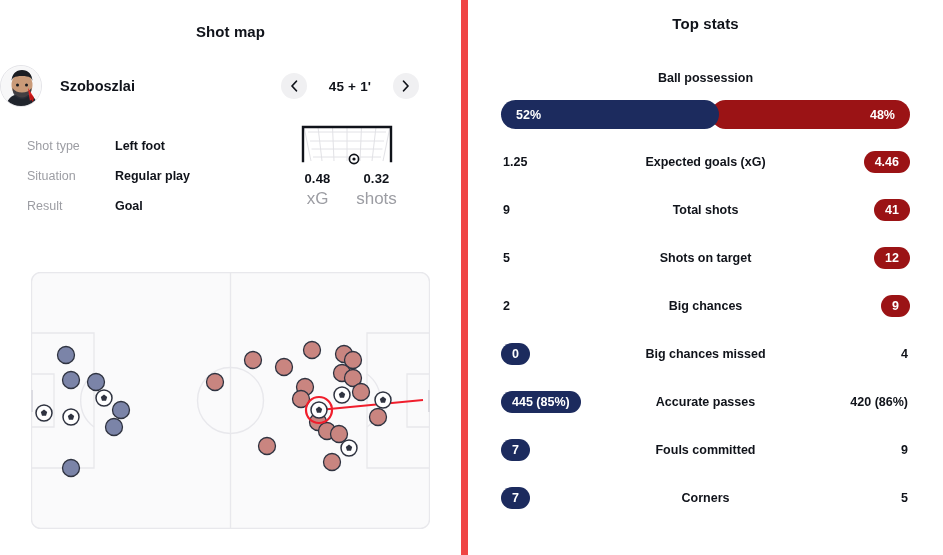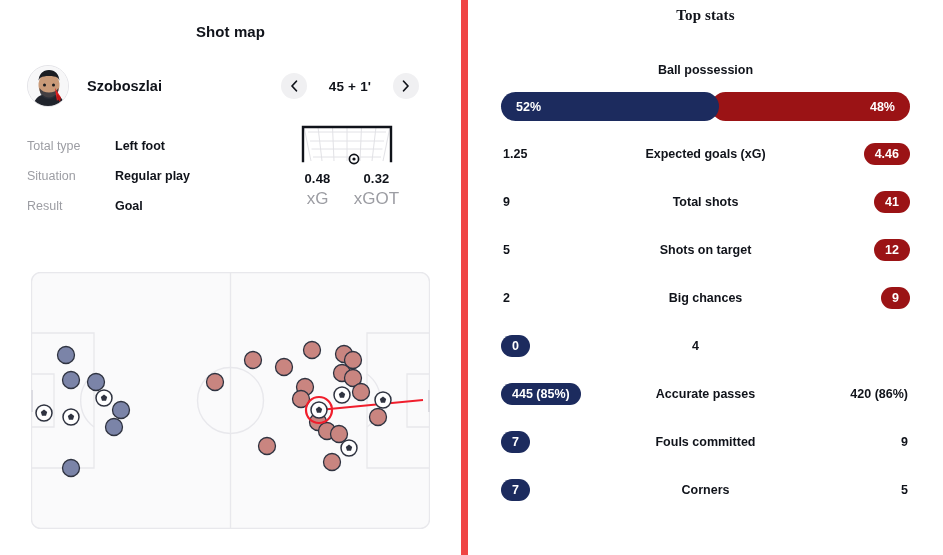--- a/index.html
+++ b/index.html
@@ -24,27 +24,26 @@
     flex: 0 0 475px;
   }
   .panel-title {
     text-align: center;
     font-size: 15px;
     font-weight: bold;
     color: #10131a;
     letter-spacing: 0.1px;
   }
   .shotmap-title { margin-top: 23px; }
-  .topstats-title { margin-top: 7px; font-family: Liberation Serif, serif; }
+  .topstats-title { margin-top: 15px; }
 
   
   .player-row {
     display: flex; align-items: center;
     margin-top: 23px;
-    padding-left: 27px;
     height: 46px;
     position: relative;
   }
   .avatar {
     width: 42px; height: 42px; border-radius: 50%;
     border: 1px solid #e4e4e8;
     overflow: hidden; position: relative;
     background: #fbfbfc;
     flex: 0 0 42px;
   }
@@ -244,21 +243,21 @@
         <button class="nav-btn">
           <svg width="8" height="12" viewBox="0 0 8 12">
             <path d="M1.6 1.2 L6 6 L1.6 10.8" fill="none" stroke="#10131a" stroke-width="1.7" stroke-linecap="round" stroke-linejoin="round"></path>
           </svg>
         </button>
       </div>
     </div>
 
     <div class="details">
       <div class="detail-row">
-        <div class="detail-key">Total type</div>
+        <div class="detail-key">Shot type</div>
         <div class="detail-val">Left foot</div>
       </div>
       <div class="detail-row">
         <div class="detail-key">Situation</div>
         <div class="detail-val">Regular play</div>
       </div>
       <div class="detail-row">
         <div class="detail-key">Result</div>
         <div class="detail-val">Goal</div>
       </div>
@@ -286,21 +285,21 @@
             </g>
           </svg>
         </div>
         <div class="xg-values">
           <div class="xg-col">
             <div class="xg-num">0.48</div>
             <div class="xg-lab">xG</div>
           </div>
           <div class="xg-col">
             <div class="xg-num">0.32</div>
-            <div class="xg-lab">xGOT</div>
+            <div class="xg-lab">shots</div>
           </div>
         </div>
       </div>
     </div>
 
     <div class="pitch-wrap">
       <svg width="399" height="257" viewBox="0 0 399 257">
         <rect x="0.5" y="0.5" width="398" height="256" rx="9" fill="#fafafb" stroke="#e8e8ec" stroke-width="1.4"></rect>
         <line x1="199.5" y1="0.5" x2="199.5" y2="256.5" stroke="#e8e8ec" stroke-width="1.4"></line>
         <circle cx="199.5" cy="128.5" r="33" fill="none" stroke="#e8e8ec" stroke-width="1.4"></circle>
@@ -438,20 +437,21 @@
         <div class="stat-mid">Big chances</div>
         <div class="stat-side right">
           <span class="stat-val pill away">9</span>
         </div>
       </div>
 
       <div class="stat-row">
         <div class="stat-side left">
           <span class="stat-val pill home">0</span>
         </div>
+        <div class="stat-mid">Big chances missed</div>
         <div class="stat-side right">
           <span class="stat-val">4</span>
         </div>
       </div>
 
       <div class="stat-row">
         <div class="stat-side left">
           <span class="stat-val pill home">445 (85%)</span>
         </div>
         <div class="stat-mid">Accurate passes</div>

